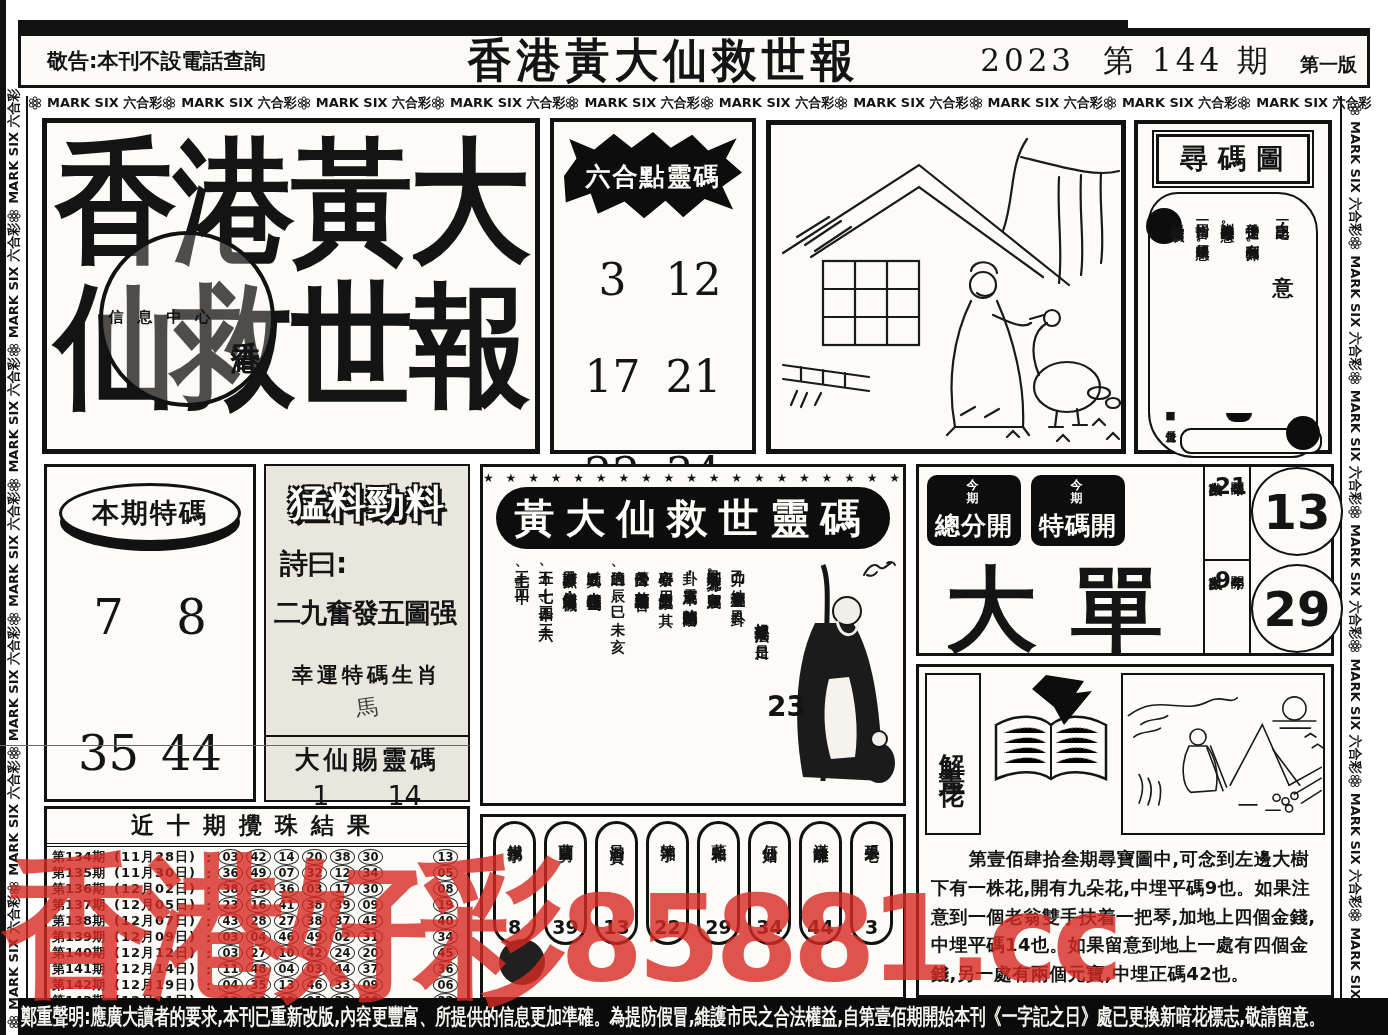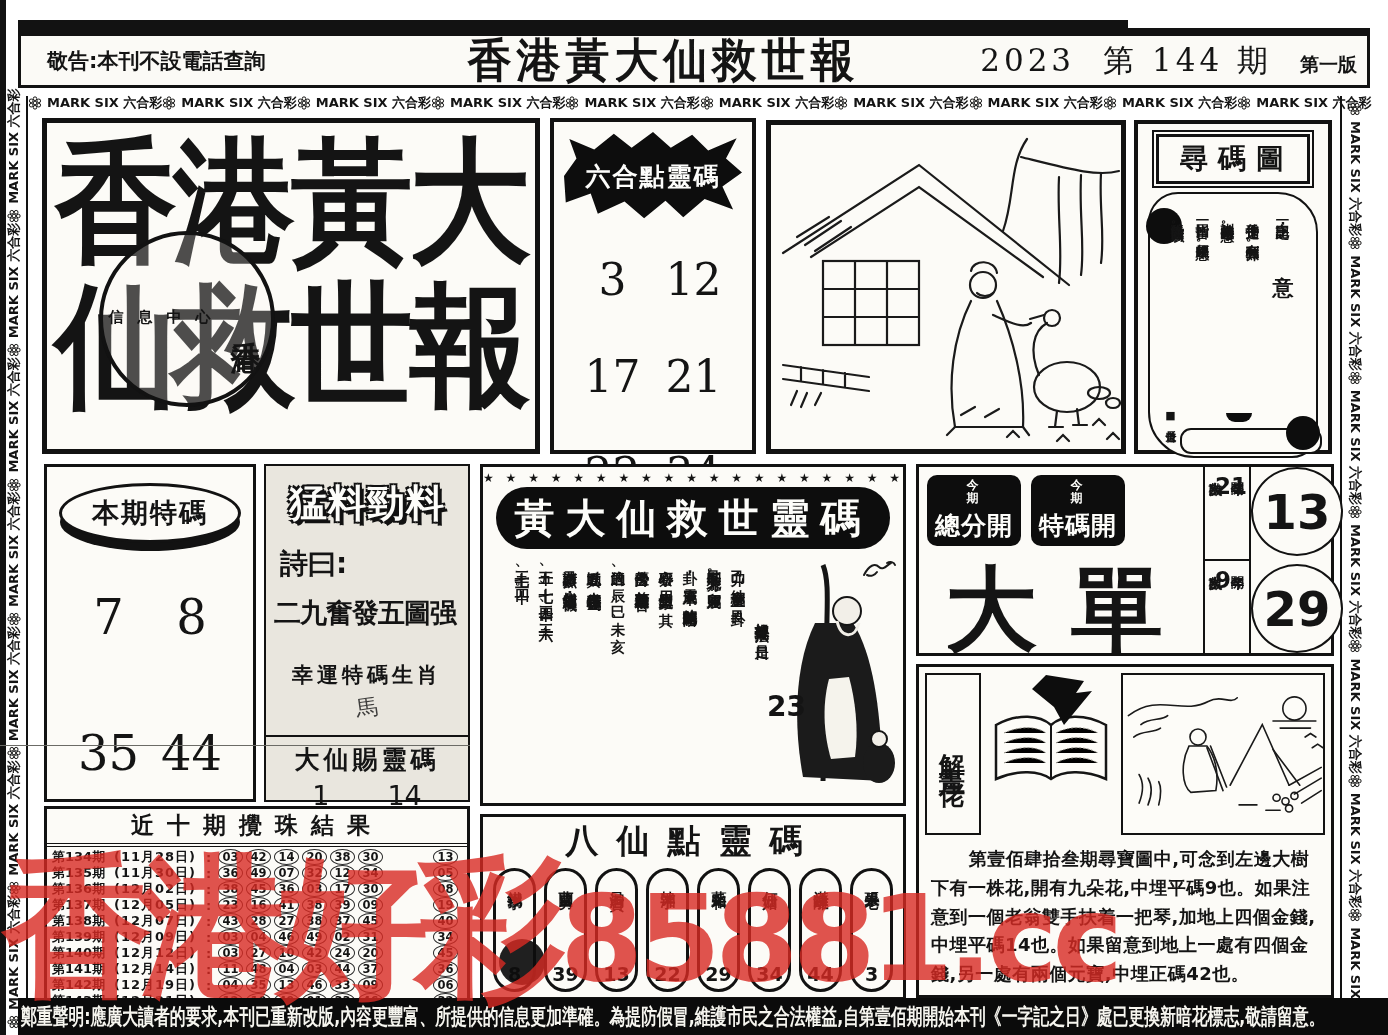--- a/index.html
+++ b/index.html
@@ -878,21 +878,20 @@
             <span class="ball">01</span>
             <span class="ball">33</span>
             <span class="ball">46</span>
           </span>
         <span class="ball sp">32</span>
       </div>
       </div>
   </div>
 
   <div class="box immortals">
-    <div class="imm-title">八仙點靈碼</div>
     <div class="imm-row">
         <div class="imm-pill">
         <span class="imm-name">鐵拐李</span>
         <span class="imm-num">8</span>
       </div>
         <div class="imm-pill">
         <span class="imm-name">曹國舅</span>
         <span class="imm-num">39</span>
       </div>
         <div class="imm-pill">

